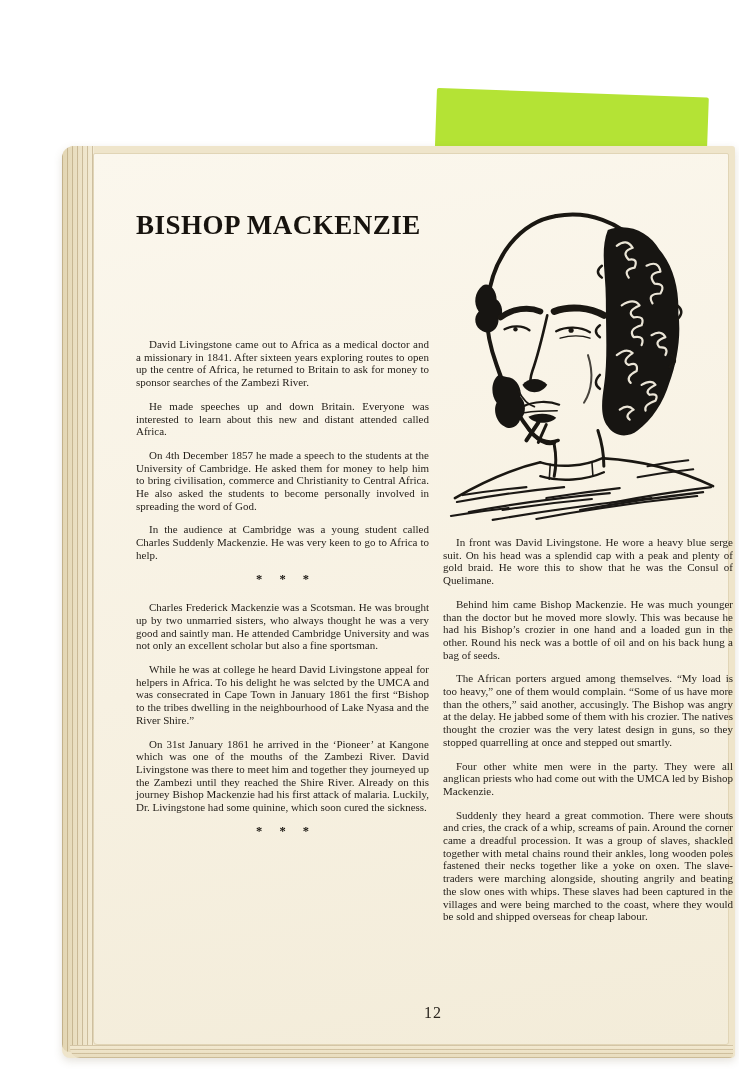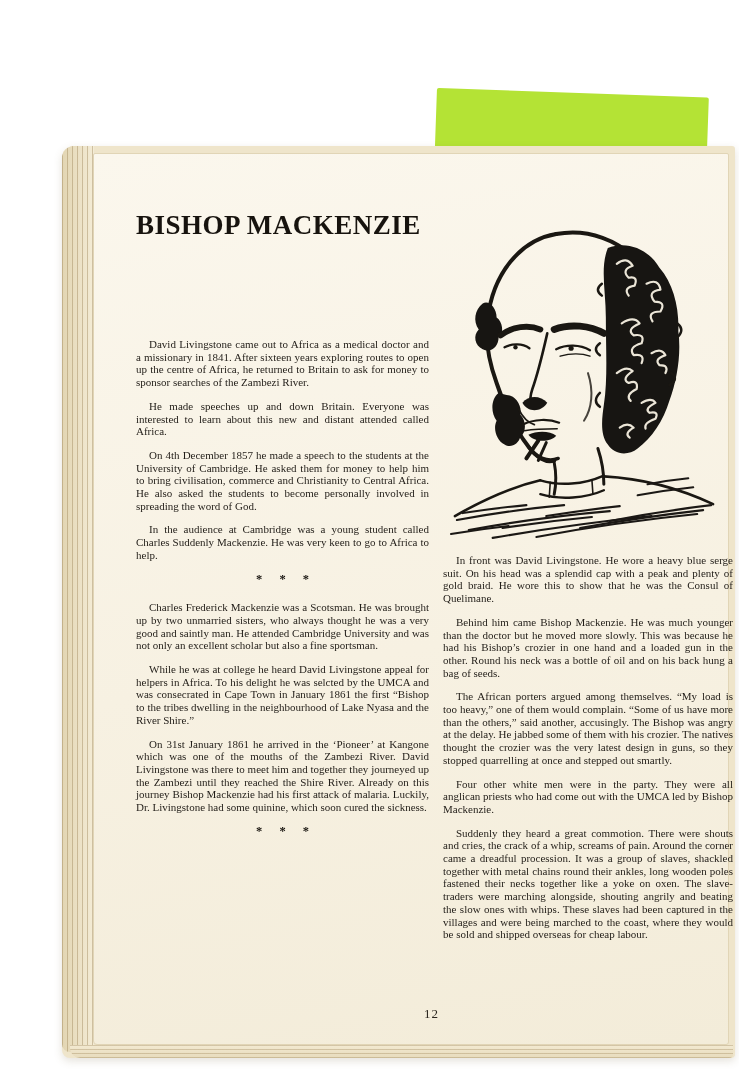--- a/index.html
+++ b/index.html
@@ -50,32 +50,32 @@
     position:absolute;left:42px;top:56px;margin:0;
     font-size:27px;font-weight:700;letter-spacing:.5px;color:#17130e;
     white-space:nowrap;
   }
   .col{
     position:absolute;
     font-size:11px;line-height:12.7px;
     text-align:justify;color:#211d18;
   }
   .col-left{left:42px;top:140px;width:293px;margin-top:44px;}
-  .col-right{left:349px;top:70px;width:290px;}
+  .col-right{left:349px;top:52px;width:290px;}
   .para{margin:0 0 11px 0;text-indent:13px;}
   .separator{
     text-align:center;letter-spacing:7px;text-indent:7px;
     font-weight:700;font-size:12.5px;color:#17130e;
     margin:9px 0 16px 0;
   }
   .portrait{width:282px;height:318px;margin:0 0 12px 0;display:block;}
   .portrait svg{display:block;width:100%;height:100%;}
   .pageno{
     position:absolute;left:330px;bottom:22px;
-    font-size:13px;color:#2a251e;letter-spacing:1px;
+    font-size:16px;color:#2a251e;letter-spacing:1px;
   }
 </style>
 </head>
 <body>
 
 <div class="scene">
 
   <div class="bookmark"></div>
 
   <div class="book">

